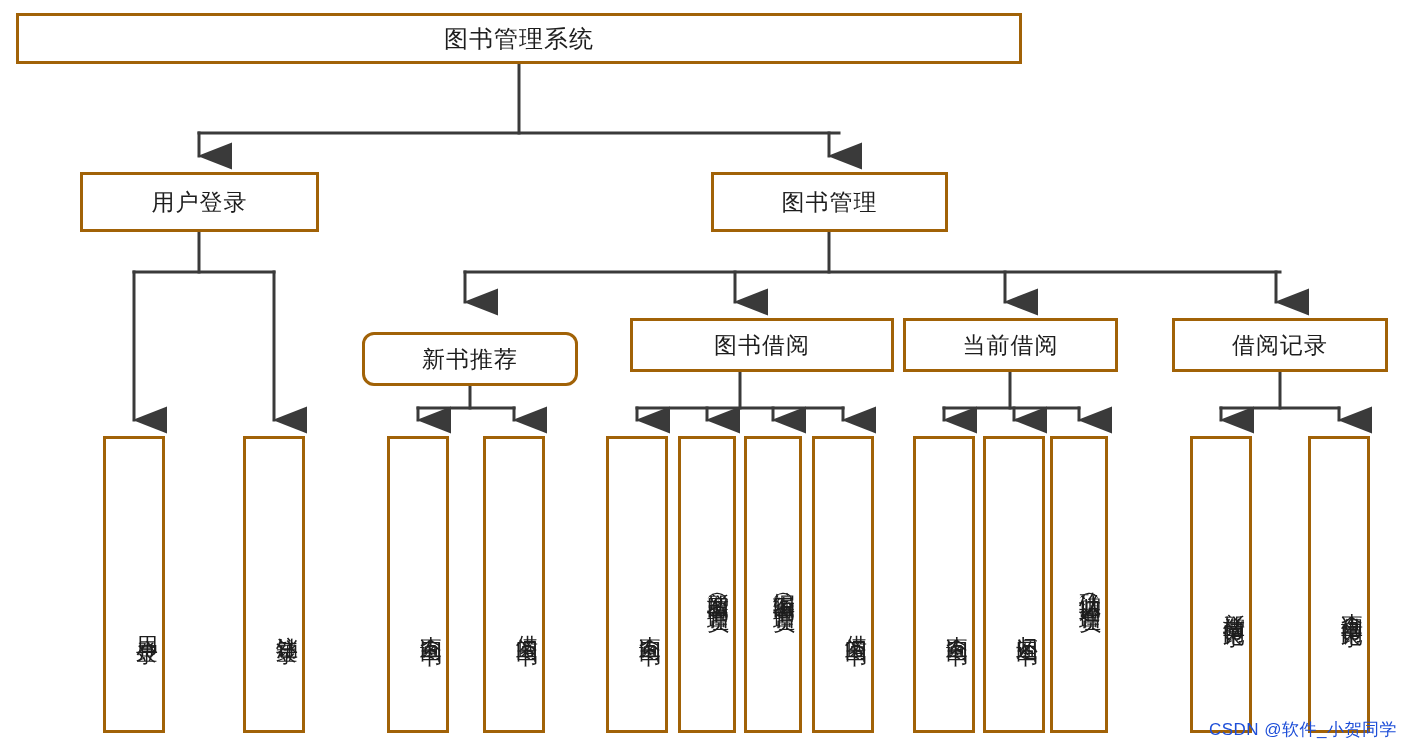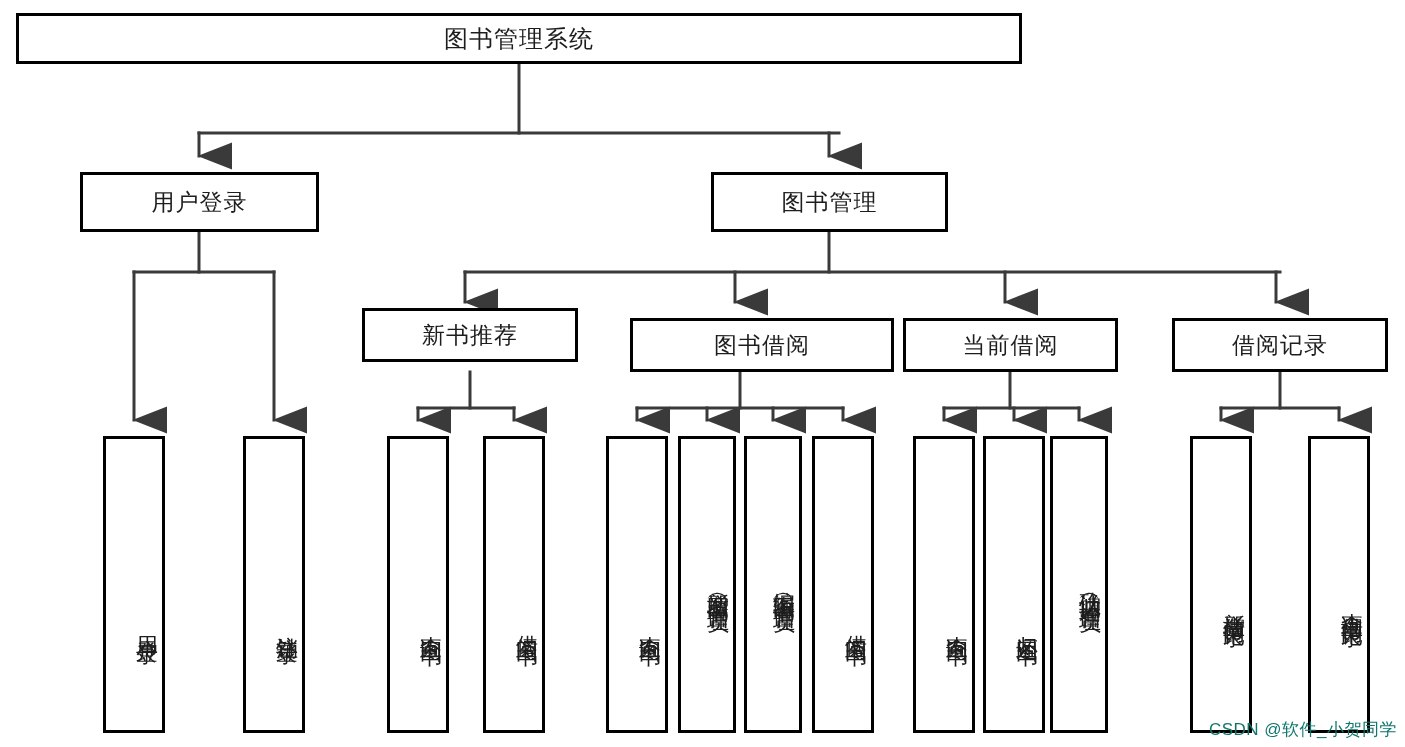--- a/index.html
+++ b/index.html
@@ -8,21 +8,21 @@
     background:#ffffff;
     font-family:"Liberation Sans","DejaVu Sans",sans-serif;
     overflow:hidden;
     position:relative;
   }
   #diagram{position:absolute;left:0;top:0;width:1405px;height:747px;}
 
   .node{
     position:absolute;
     box-sizing:border-box;
-    border:3px solid #000000;
+    border:3px solid #a16207;
     background:#ffffff;
     display:flex;
     align-items:center;
     justify-content:center;
     color:#1d1d1d;
   }
   .node.h{ font-size:23px; letter-spacing:1px; }
   .node.root{ font-size:24px; }
   .node.v{
     writing-mode:vertical-rl;
@@ -34,21 +34,21 @@
     padding-top:10px;
   }
   .node.v.tall{ align-items:flex-start; padding-top:6px; }
 
   svg#wires{position:absolute;left:0;top:0;width:1405px;height:747px;pointer-events:none;}
 
   #watermark{
     position:absolute;
     right:8px;bottom:6px;
     font-size:17px;
-    color:#0f766e;
+    color:#1d4ed8;
     white-space:nowrap;
     letter-spacing:0.5px;
   }
 </style>
 </head>
 <body>
 
 <div id="diagram">
 
   <svg id="wires" viewBox="0 0 1405 747" xmlns="http://www.w3.org/2000/svg">
@@ -105,21 +105,21 @@
     <span>图书管理系统</span>
   </div>
 
   <div class="node h" style="left:80px;top:172px;width:239px;height:60px;">
     <span>用户登录</span>
   </div>
   <div class="node h" style="left:711px;top:172px;width:237px;height:60px;align-items:center;">
     <span>图书管理</span>
   </div>
 
-  <div class="node h" style="left:362px;top:308px;width:216px;height:54px;">
+  <div class="node h" style="left:362px;top:332px;width:216px;height:54px;border-radius:12px;">
     <span>新书推荐</span>
   </div>
   <div class="node h" style="left:630px;top:318px;width:264px;height:54px;">
     <span>图书借阅</span>
   </div>
   <div class="node h" style="left:1172px;top:318px;width:216px;height:54px;">
     <span>借阅记录</span>
   </div>
   <div class="node h" style="left:903px;top:318px;width:215px;height:54px;">
     <span>当前借阅</span>

